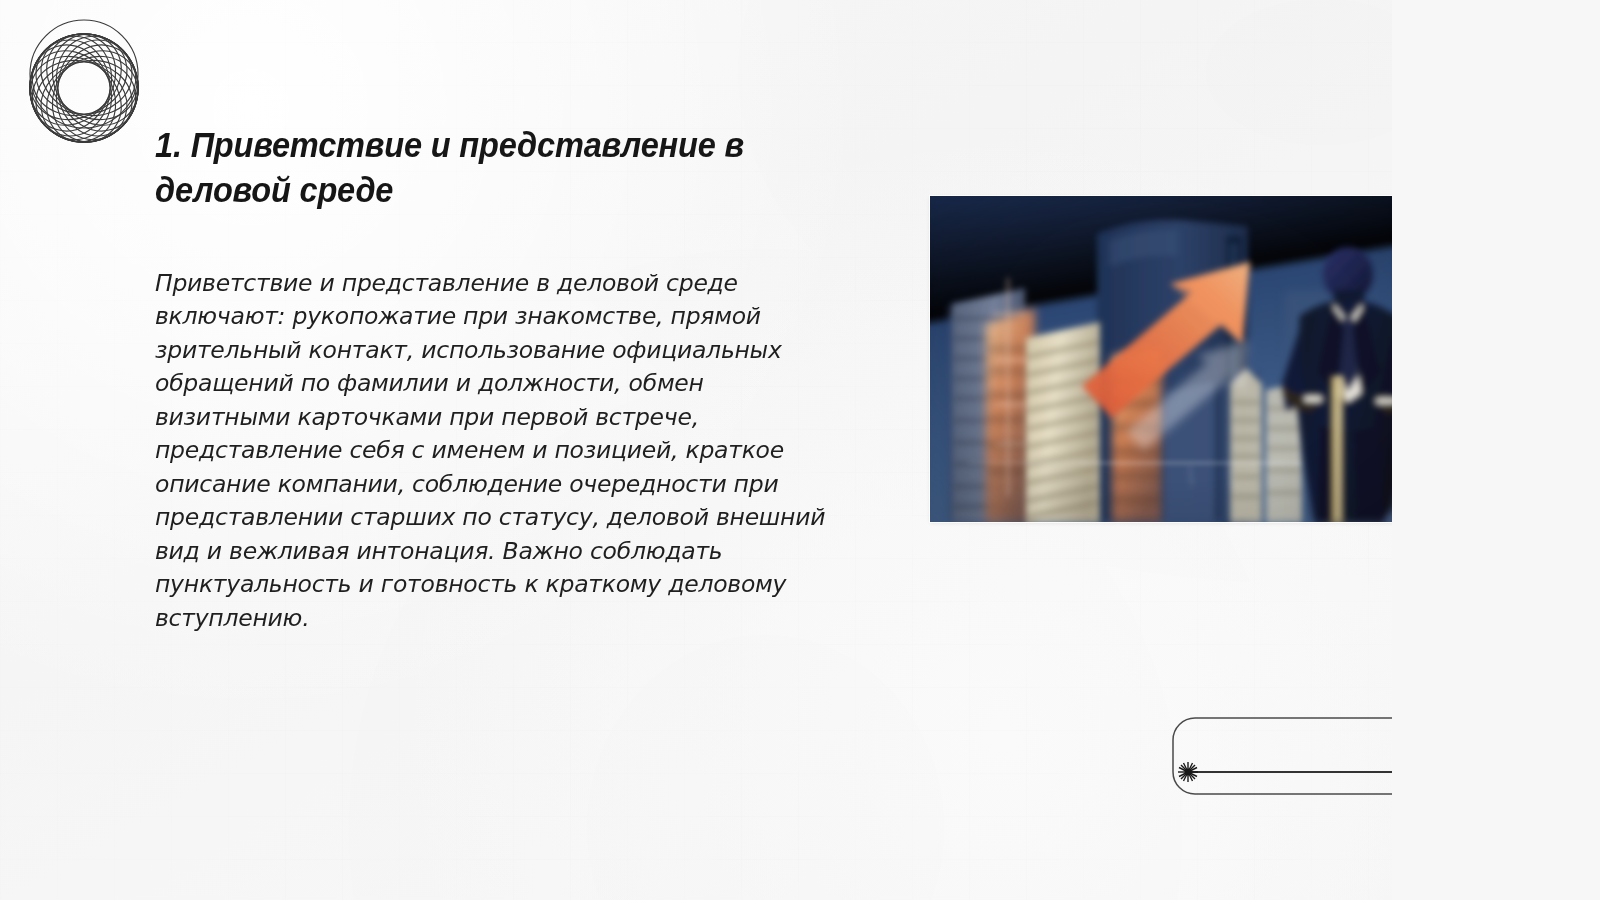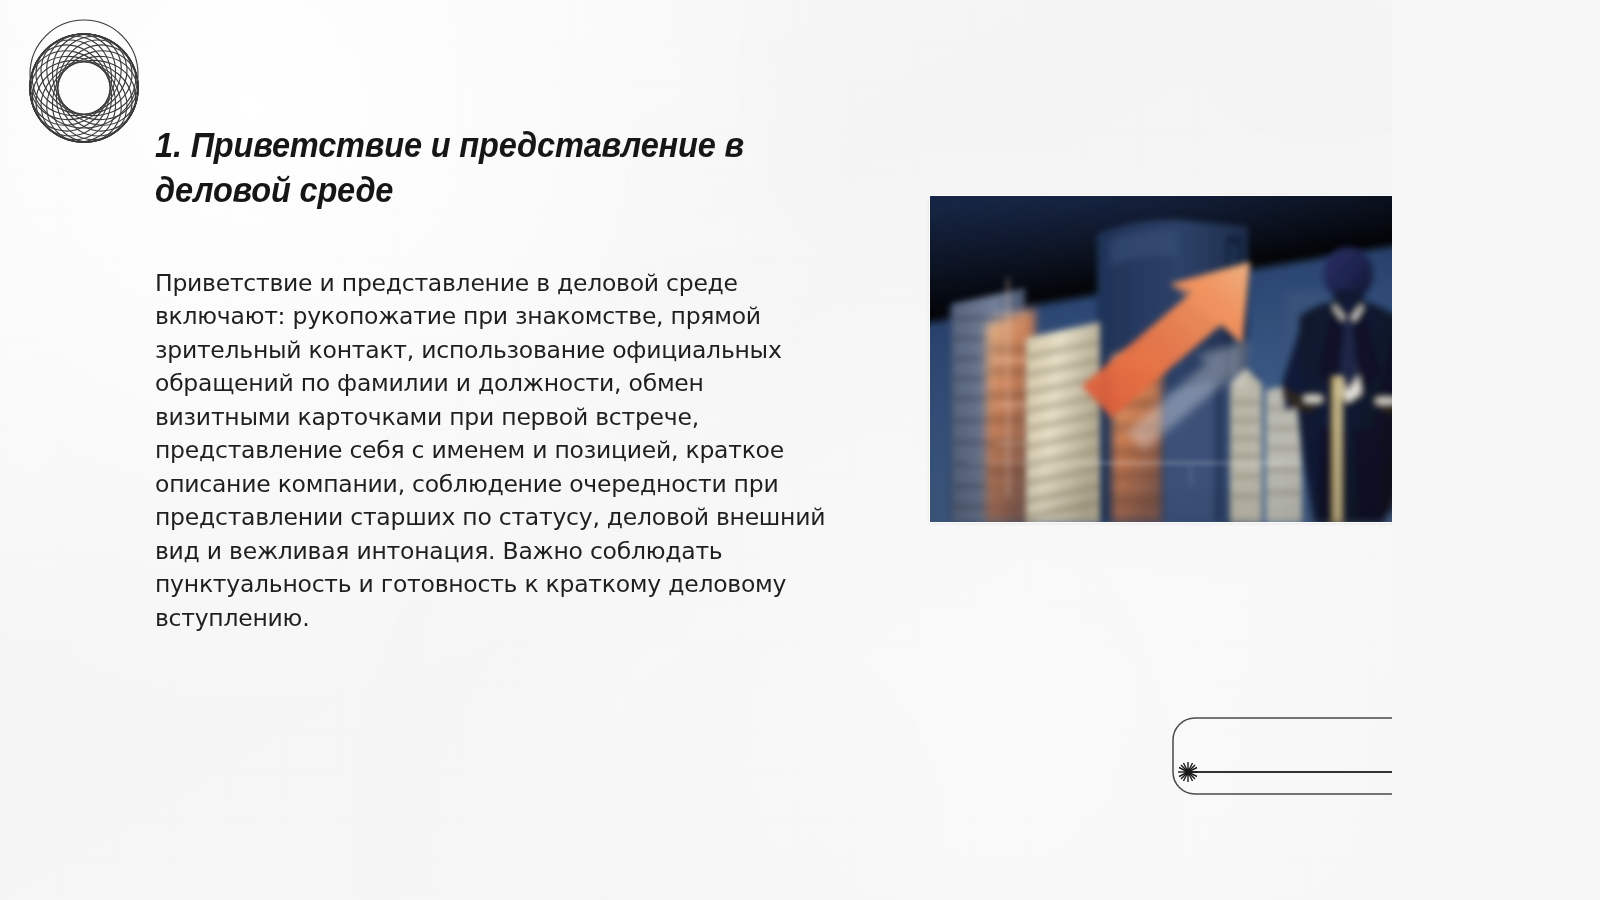--- a/index.html
+++ b/index.html
@@ -70,20 +70,21 @@
     position: absolute;
     left: 155px;
     top: 243px;
     width: 678px;
     font-family: "DejaVu Sans", "Liberation Sans", sans-serif;
     font-size: 23.5px;
     font-weight: 400;
     line-height: 33.5px;
     color: #1f1f1f;
     letter-spacing: -0.25px;
+    font-style: italic;
   }
 
   
   #photo-frame {
     position: absolute;
     left: 930px;
     top: 196px;
     width: 494px;
     height: 326px;
     overflow: hidden;

